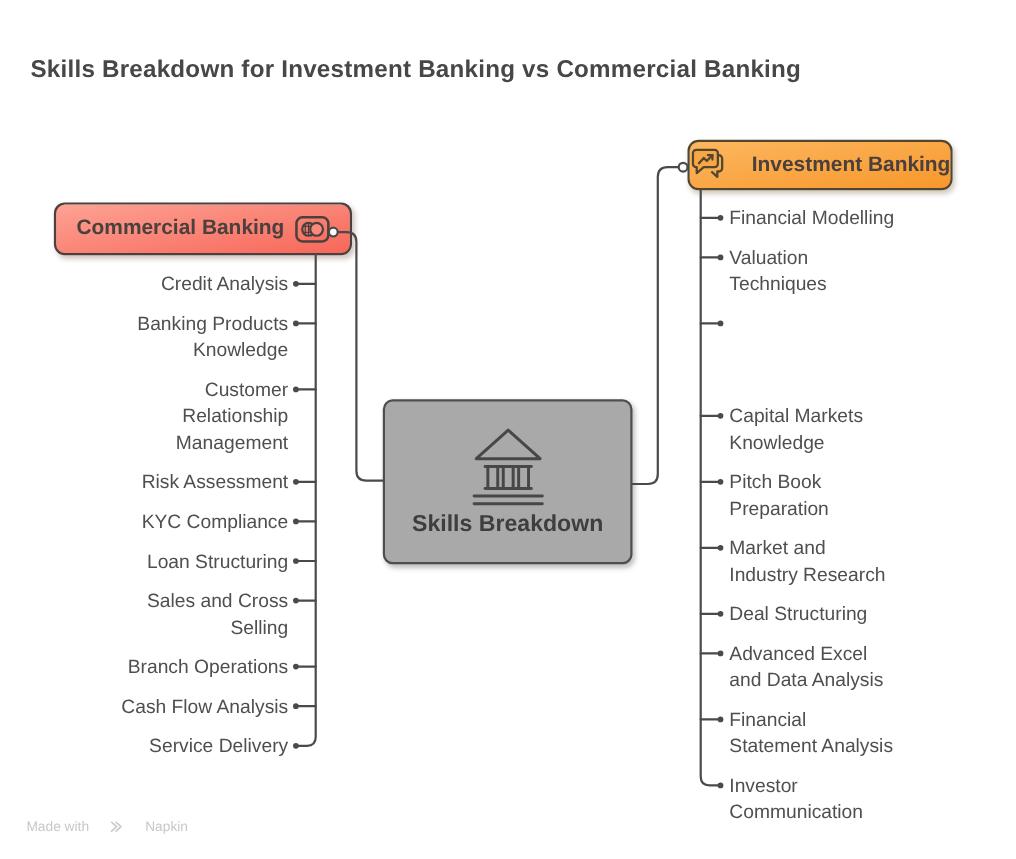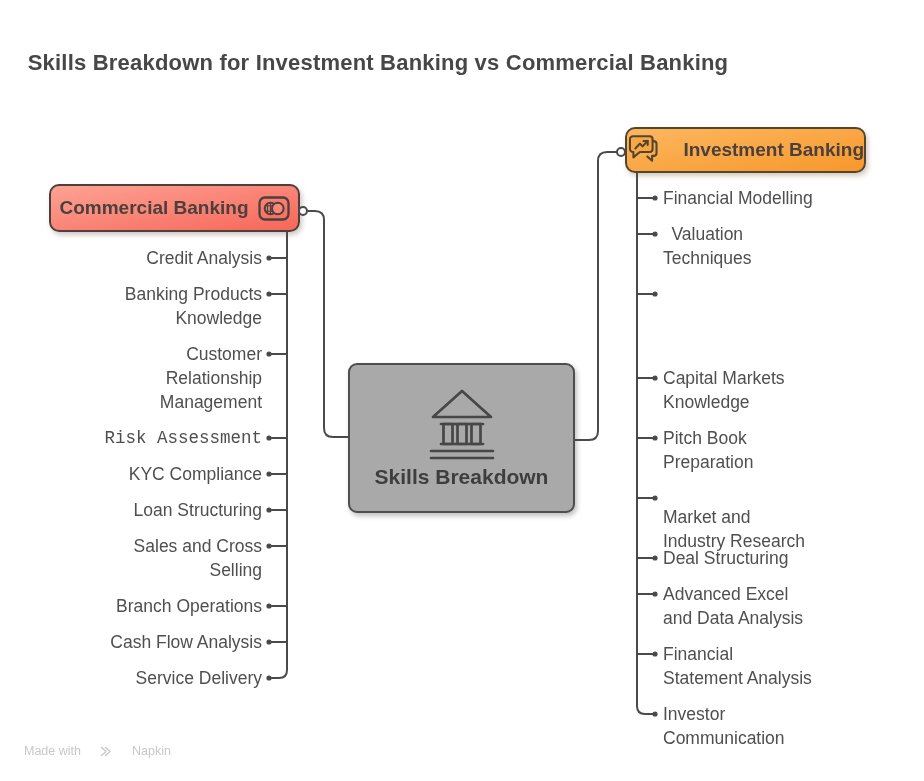--- a/index.html
+++ b/index.html
@@ -7,21 +7,21 @@
         font-family:"Liberation Sans",sans-serif;}
   .title{position:absolute;top:50px;left:0;width:756px;text-align:center;
          font-size:22px;font-weight:bold;color:#474747;letter-spacing:.2px;}
   svg.wires{position:absolute;top:0;left:0;z-index:20;pointer-events:none;}
   .wire{fill:none;stroke:#4a4a4a;stroke-width:2;stroke-linecap:round;}
   .dot{fill:#4a4a4a;stroke:none;}
   .endpoint{fill:#fafafa;stroke:#4a4a4a;stroke-width:2;}
   .node{position:absolute;box-sizing:border-box;border:2px solid #4b403d;border-radius:10px;
         display:flex;align-items:center;justify-content:center;z-index:10;}
   .node .node-label{font-weight:bold;font-size:19px;color:#4a403d;white-space:nowrap;}
-  .node-commercial{left:49px;top:184px;width:251px;height:48px;gap:9px;
+  .node-commercial{left:49px;top:184px;width:271px;height:48px;gap:9px;
         background:linear-gradient(170deg,#fda294 0%,#f76a5c 95%);
         box-shadow:2px 3px 5px rgba(90,50,40,.28);}
   .node-investment{left:625px;top:127px;width:241px;height:46px;gap:23px;
         background:linear-gradient(170deg,#fcb760 0%,#f8992e 95%);
         border-color:#53462f;box-shadow:2px 3px 5px rgba(90,60,20,.28);}
   .node-central{left:348px;top:363px;width:227px;height:150px;flex-direction:column;
         background:#a9a9a9;border-color:#4e4e4e;border-radius:9px;
         box-shadow:2px 3px 5px rgba(0,0,0,.25);}
   .node-central .node-label{font-size:21px;color:#3e3e3e;margin-top:4px;}
   .skill-item{position:absolute;z-index:8;font-size:17.5px;line-height:24px;color:#4f4f4f;
@@ -150,21 +150,21 @@
     </div>
     <div class="skill-item skill-left" style="top: 282px;">
       <div>Banking Products</div>
       <div>Knowledge</div>
     </div>
     <div class="skill-item skill-left" style="top: 342px;">
       <div>Customer</div>
       <div>Relationship</div>
       <div>Management</div>
     </div>
-    <div class="skill-item skill-left" style="top: 426px; font-family: Liberation Mono, monospace;">
+    <div class="skill-item skill-left" style="top: 426px;">
       <div>Risk Assessment</div>
     </div>
     <div class="skill-item skill-left" style="top: 462px;">
       <div>KYC Compliance</div>
     </div>
     <div class="skill-item skill-left" style="top: 498px;">
       <div>Loan Structuring</div>
     </div>
     <div class="skill-item skill-left" style="top: 534px;">
       <div>Sales and Cross</div>
@@ -175,33 +175,33 @@
     </div>
     <div class="skill-item skill-left" style="top: 666px;">
       <div>Service Delivery</div>
     </div>
     <div class="skill-item skill-left" style="top: 630px;">
       <div>Cash Flow Analysis</div>
     </div>
     <div class="skill-item skill-right" style="top: 186px; text-align: center;">
       <div>Financial Modelling</div>
     </div>
-    <div class="skill-item skill-right" style="top: 222px; text-align: center;">
+    <div class="skill-item skill-right" style="top: 222px;">
       <div>Valuation</div>
       <div>Techniques</div>
     </div>
     <div class="skill-item skill-right" style="top: 366px;">
       <div>Capital Markets</div>
       <div>Knowledge</div>
     </div>
     <div class="skill-item skill-right" style="top: 426px;">
       <div>Pitch Book</div>
       <div>Preparation</div>
     </div>
-    <div class="skill-item skill-right" style="top: 486px; margin-top: 19px;">
+    <div class="skill-item skill-right" style="top: 486px;">
       <div>Market and</div>
       <div>Industry Research</div>
     </div>
     <div class="skill-item skill-right" style="top: 546px;">
       <div>Deal Structuring</div>
     </div>
     <div class="skill-item skill-right" style="top: 582px;">
       <div>Advanced Excel</div>
       <div>and Data Analysis</div>
     </div>

